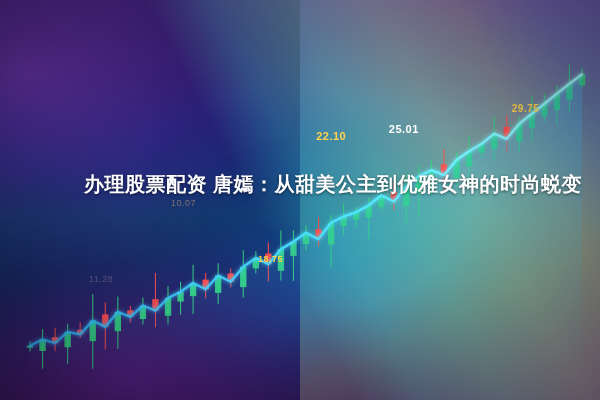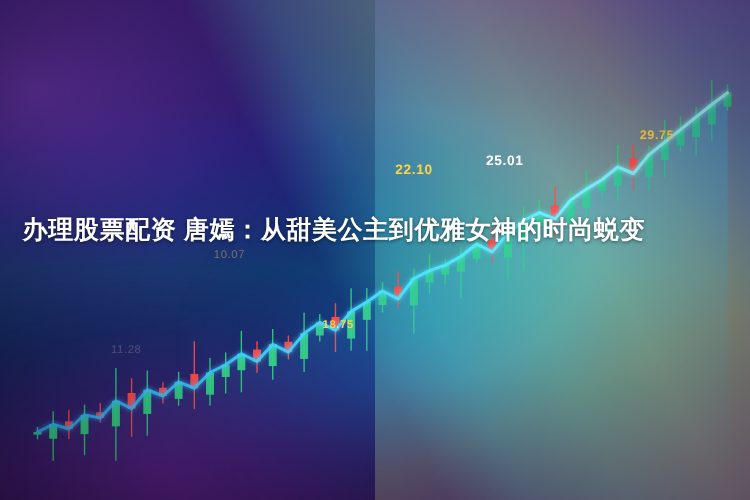--- a/index.html
+++ b/index.html
@@ -117,21 +117,21 @@
   
   .headline {
     position: absolute;
     left: 18px;
     right: 18px;
     top: 166px;
     color: #ffffff;
     font-size: 20px;
     font-weight: bold;
     line-height: 36px;
-    text-align: left;
+    text-align: right;
     letter-spacing: 0.5px;
     text-shadow: 0 1px 3px rgba(0,0,0,0.55);
   }
 </style>
 </head>
 <body>
 
 <div id="stage">
 
   <div class="bg-base"></div>

